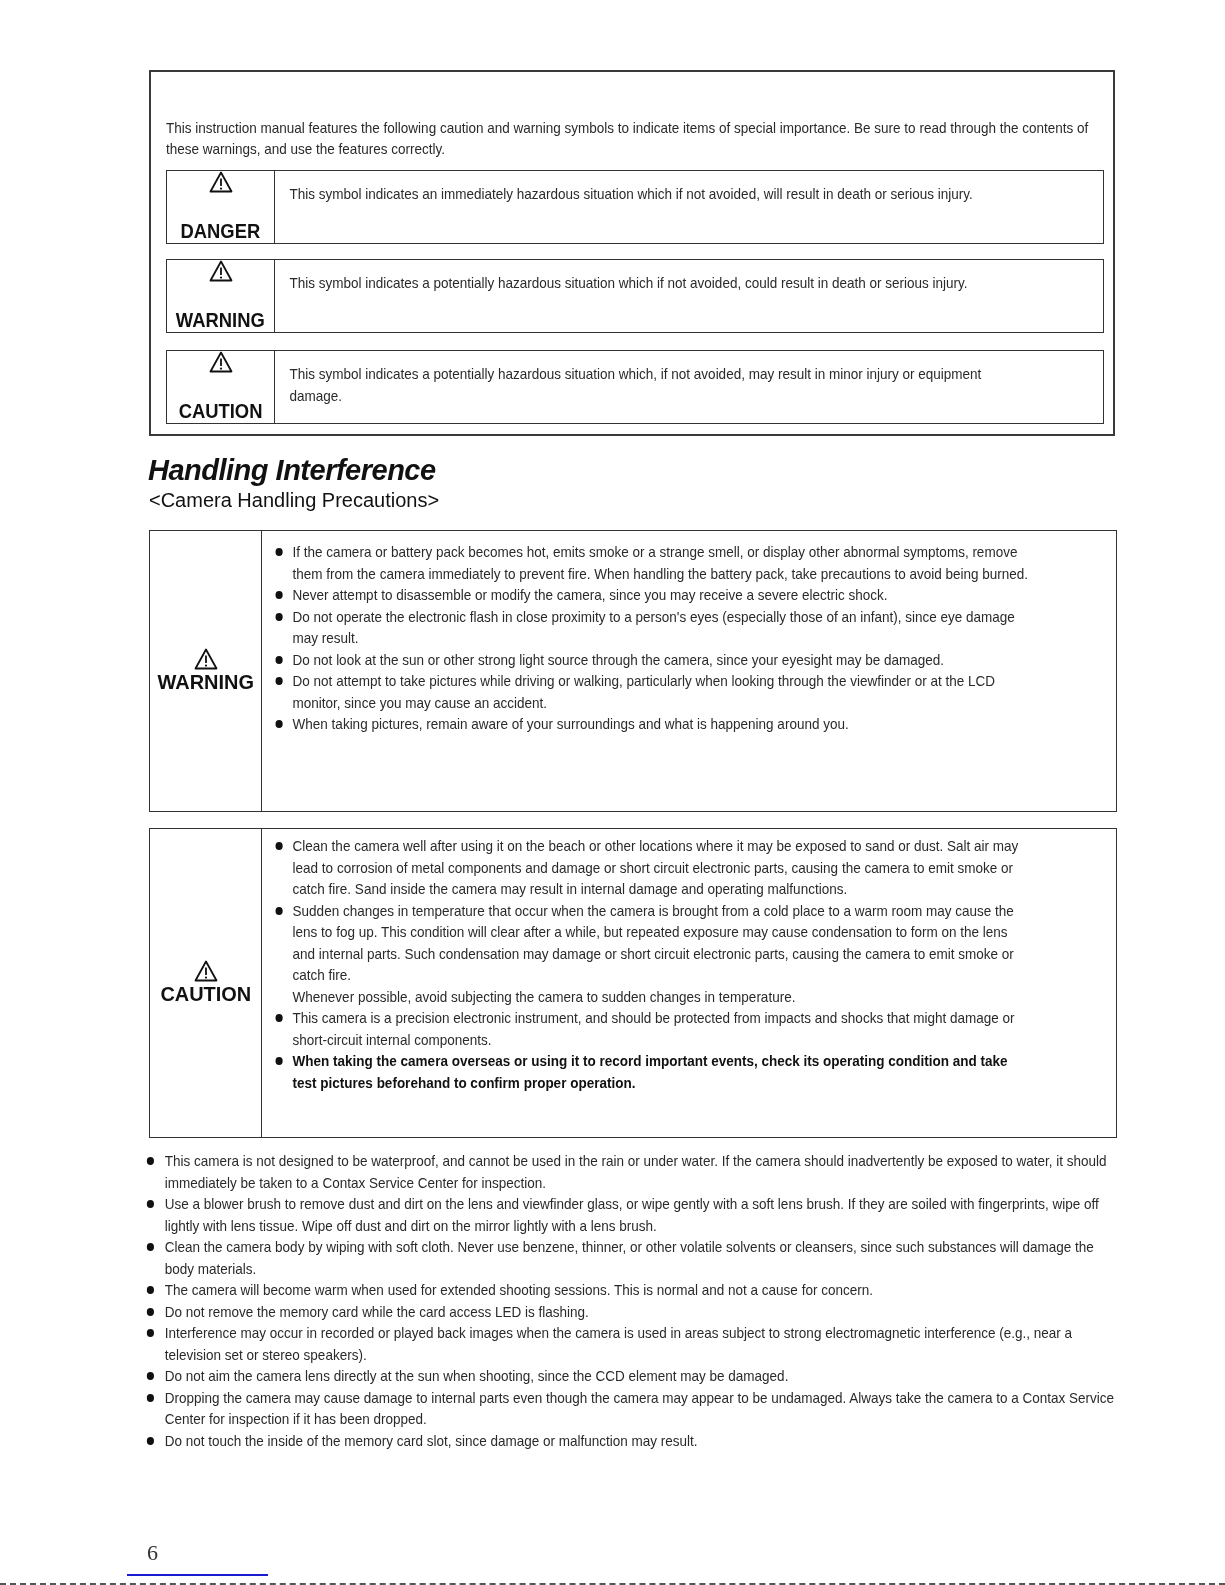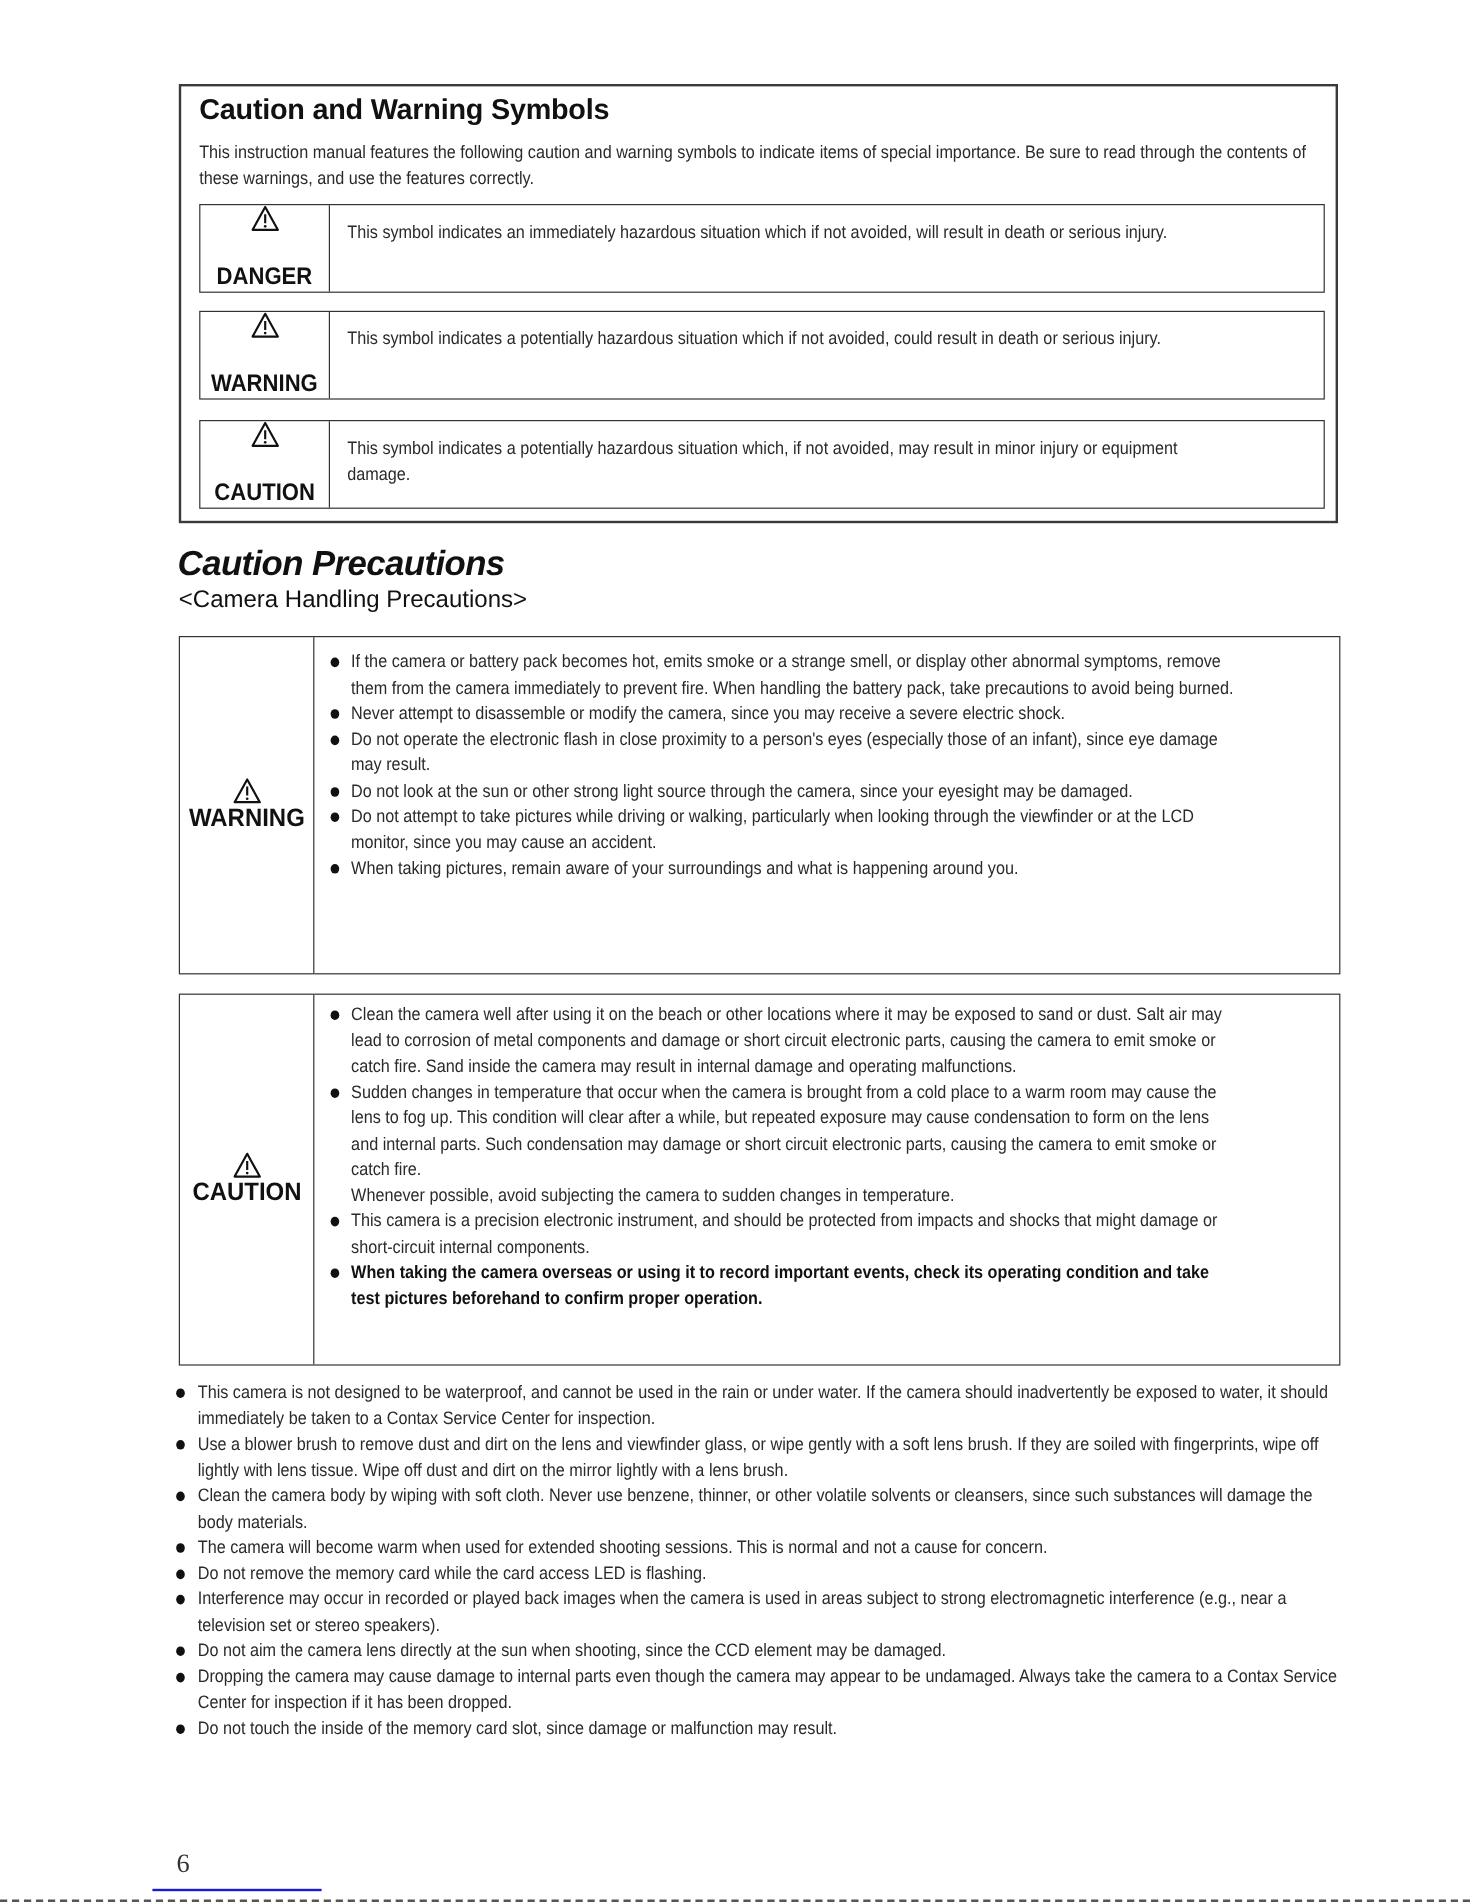--- a/index.html
+++ b/index.html
@@ -91,21 +91,20 @@
     }
     .blue-rule { left: 127px; top: 1574px; width: 141px; height: 2px; background: #1a1ad0; }
     .dashed-rule {
       left: 0; top: 1583px; width: 1225px; height: 0; border-top: 2px dashed #555;
     }
   </style>
 </head>
 <body>
 
 <section class="abs symbols-box">
-  <h2 class="symbols-title" style="margin:0">Caution and Warning Symbols</h2>
   <p class="symbols-intro" style="margin:0">This instruction manual features the following caution and warning symbols to indicate items of special importance. Be sure to read through the contents of these warnings, and use the features correctly.</p>
 
   <div class="sym-row" style="top:98px;height:74px;">
     <div class="sym-label">
       <svg class="tri" viewBox="0 0 24 22">
         <path d="M12 1.5 L22.5 20.5 L1.5 20.5 Z" fill="none" stroke="#111" stroke-width="1.8" stroke-linejoin="round"></path>
         <line x1="12" y1="7.5" x2="12" y2="15" stroke="#111" stroke-width="1.8"></line>
         <circle cx="12" cy="17.6" r="1.1" fill="#111"></circle>
       </svg>
       <span class="word">DANGER</span>
@@ -131,21 +130,21 @@
         <path d="M12 1.5 L22.5 20.5 L1.5 20.5 Z" fill="none" stroke="#111" stroke-width="1.8" stroke-linejoin="round"></path>
         <line x1="12" y1="7.5" x2="12" y2="15" stroke="#111" stroke-width="1.8"></line>
         <circle cx="12" cy="17.6" r="1.1" fill="#111"></circle>
       </svg>
       <span class="word">CAUTION</span>
     </div>
     <div class="sym-text">This symbol indicates a potentially hazardous situation which, if not avoided, may result in minor injury or equipment damage.</div>
   </div>
 </section>
 
-<h1 class="abs handling-title" style="margin:0">Caution Precautions</h1>
+<h1 class="abs handling-title" style="margin:0">Handling Interference</h1>
 <h3 class="abs handling-sub" style="margin:0">&lt;Camera Handling Precautions&gt;</h3>
 
 <section class="abs prec-box" style="top:530px;height:282px;">
   <div class="prec-label">
     <svg class="tri" viewBox="0 0 24 22">
       <path d="M12 1.5 L22.5 20.5 L1.5 20.5 Z" fill="none" stroke="#111" stroke-width="1.8" stroke-linejoin="round"></path>
       <line x1="12" y1="7.5" x2="12" y2="15" stroke="#111" stroke-width="1.8"></line>
       <circle cx="12" cy="17.6" r="1.1" fill="#111"></circle>
     </svg>
     <span class="word">WARNING</span>

